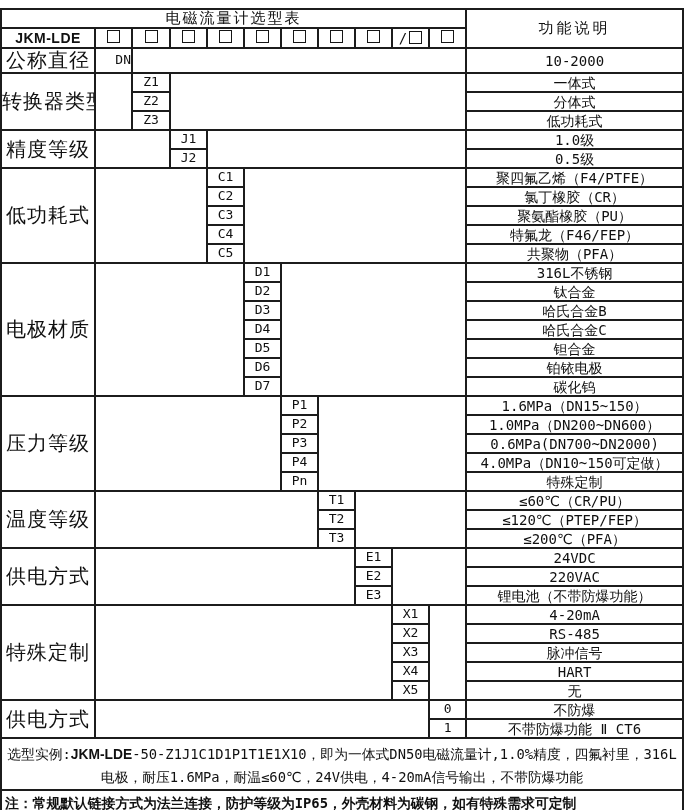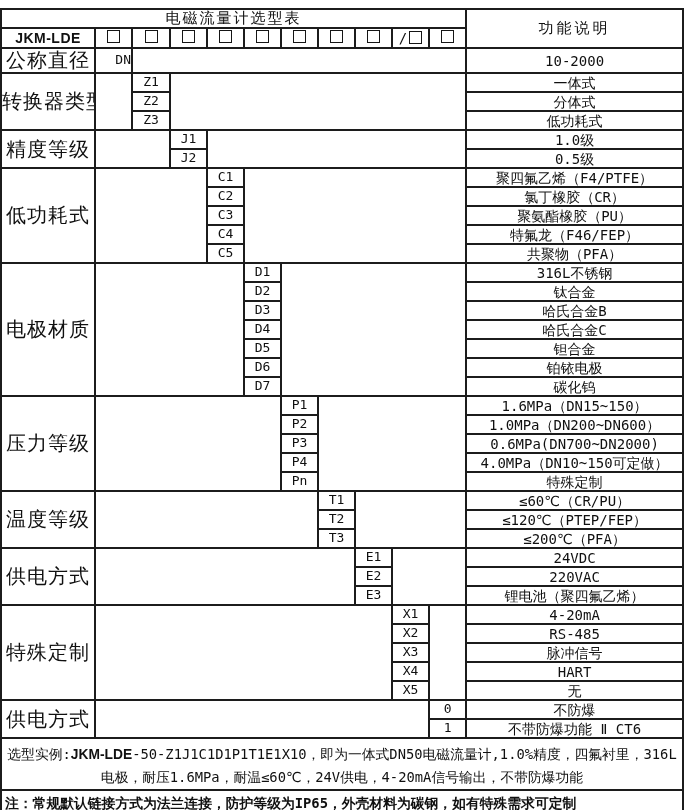--- a/index.html
+++ b/index.html
@@ -205,21 +205,21 @@
     <td class="code">E1</td>
     <td rowspan="3" colspan="2"></td>
     <td class="desc">24VDC</td>
   </tr>
   <tr class="r">
     <td class="code">E2</td>
     <td class="desc">220VAC</td>
   </tr>
   <tr class="r">
     <td class="code">E3</td>
-    <td class="desc">锂电池（聚四氟乙烯）</td>
+    <td class="desc">锂电池（不带防爆功能）</td>
   </tr>
 
   <tr class="r">
     <td rowspan="5" class="lbl">特殊定制</td>
     <td rowspan="5" colspan="8"></td>
     <td class="code">X1</td>
     <td rowspan="5"></td>
     <td class="desc">4-20mA</td>
   </tr>
   <tr class="r">

